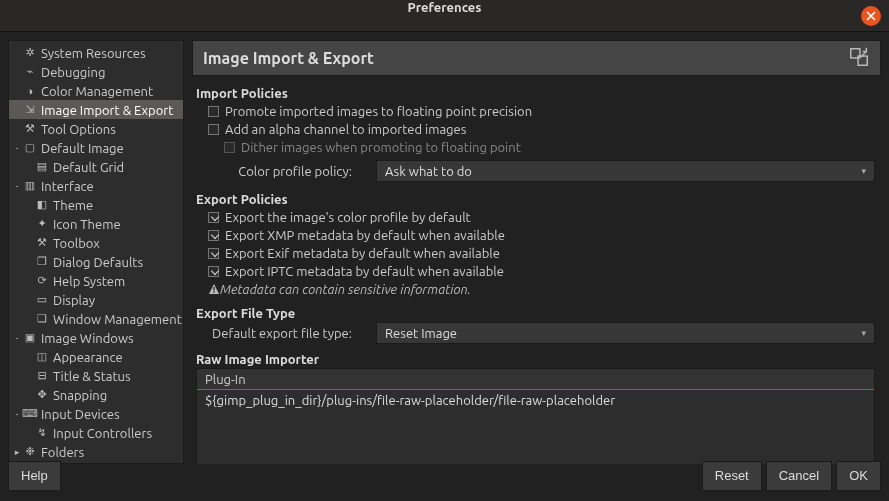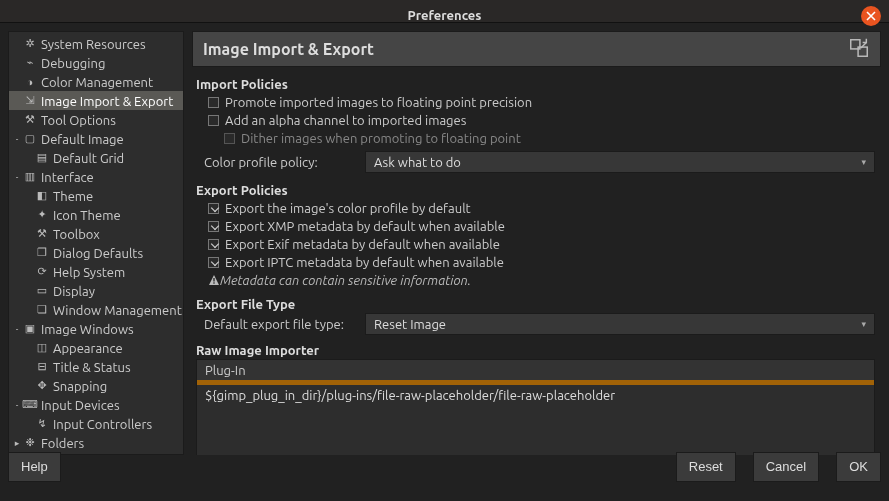--- a/index.html
+++ b/index.html
@@ -6,25 +6,25 @@
   body {
     width: 889px;
     height: 501px;
     background: #212121;
     font-family: "Ubuntu", "Segoe UI", sans-serif;
     font-size: 13px;
     color: #ccc;
     overflow: hidden;
   }
   .titlebar {
-    height: 23px;
+    height: 32px;
     background: #2a2827;
     border-bottom: 1px solid #111;
     display: flex;
-    align-items: flex-end;
+    align-items: flex-start;
     justify-content: center;
     position: relative;
   }
   .titlebar-title {
     color: #ddd;
     font-weight: 600;
     font-size: 13px;
   }
   .close-btn {
     position: absolute;
@@ -158,21 +158,22 @@
   .warn-icon {
     width: 12px; height: 12px;
     display: inline-flex; align-items:center; justify-content:center;
   }
   .warn-text { font-style: italic; color: #bbb; }
   .field-row {
     display: flex;
     align-items: center;
     padding-left: 8px;
     margin-top: 4px;
-    gap: 13px;
+    gap: 24px;
+    text-align: right;
   }
   .field-label {
     width: 148px;
     white-space: nowrap;
   }
   .dropdown {
     flex: 1;
     height: 22px;
     background: #373737;
     border: 1px solid #1b1b1b;
@@ -187,21 +188,21 @@
   .dropdown-caret { font-size: 9px; color: #aaa; }
   .raw-table {
     border: 1px solid #1b1b1b;
     background: #2d2d2d;
     margin-top: 2px;
     margin-right: 2px;
     height: 106px;
   }
   .raw-header {
     padding: 3px 8px;
-    border-bottom: 5px solid #a16207;
+    border-bottom: 1px solid #a16207;
     color: #ccc;
     background: #333;
   }
   .raw-cell {
     padding: 3px 8px;
     color: #ddd;
   }
   .footer {
     height: 29px;
     padding: 0 8px 6px 8px;
@@ -213,21 +214,21 @@
     background: #3b3b3b;
     border: 1px solid #1b1b1b;
     color: #ddd;
     padding: 14px 12px;
     font-size: 13px;
     cursor: pointer;
     height: 23px;
     display: inline-flex;
     align-items: center;
   }
-  .footer-right { display: flex; gap: 17px; }
+  .footer-right { display: flex; gap: 4px; }
 </style>
 </head>
 <body>
 
 <div class="titlebar">
   <span class="titlebar-title">Preferences</span>
   <div class="close-btn">
     <svg viewBox="0 0 10 10">
         <path d="M1 1 L9 9 M9 1 L1 9" stroke="#fff" stroke-width="1.6"></path>
       </svg>

